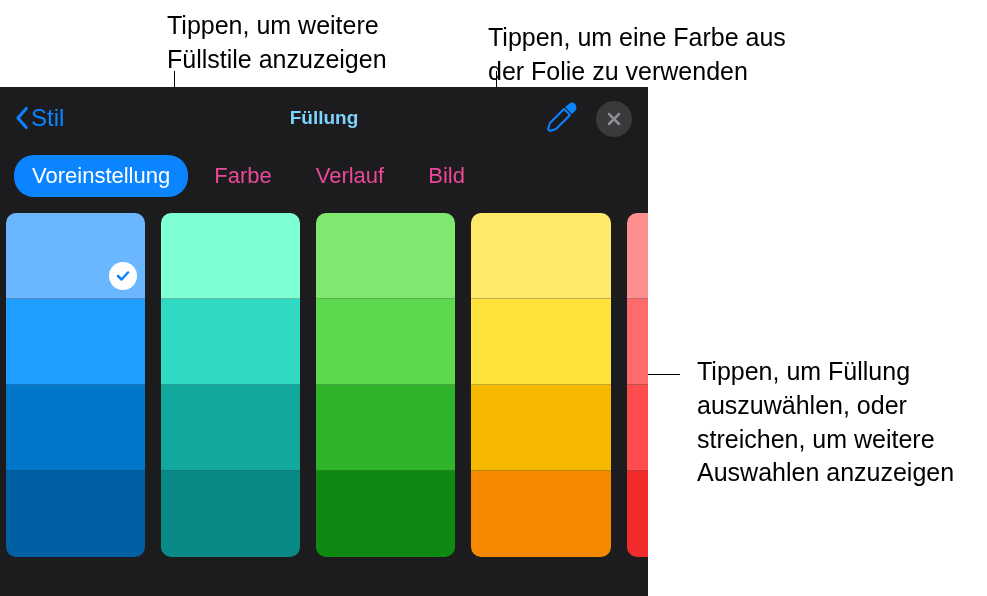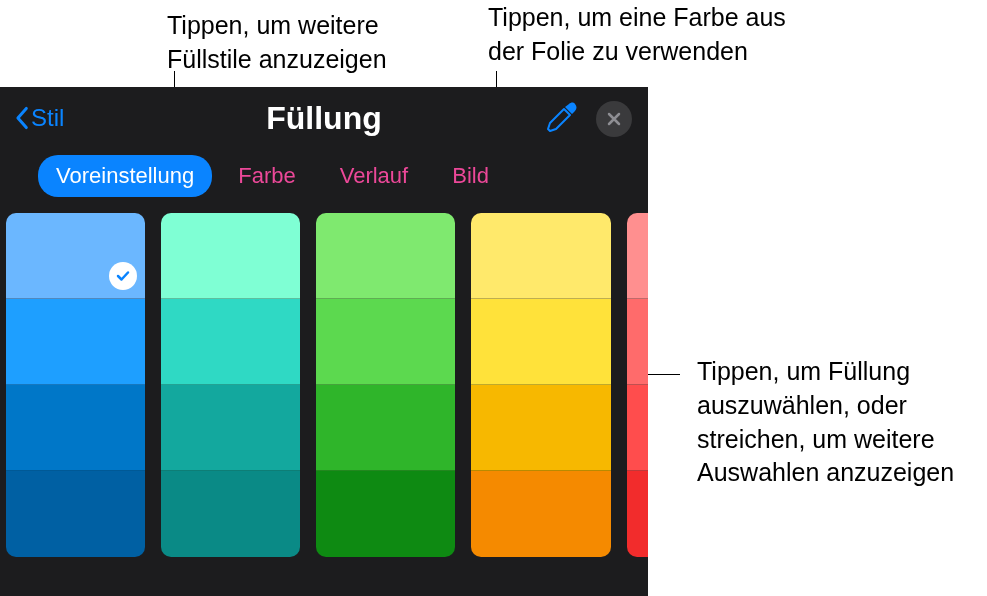--- a/index.html
+++ b/index.html
@@ -52,22 +52,22 @@
       gap: 2px;
     }
     .back-chevron {
       width: 15px;
       height: 24px;
     }
     .panel-title {
       position: absolute;
       left: 50%;
       transform: translateX(-50%);
-      color: #ffffff;
-      font-size: 32px;
+      color: #7dd3fc;
+      font-size: 19px;
       font-weight: 600;
     }
     .eyedropper {
       position: absolute;
       right: 70px;
       top: 14px;
       width: 34px;
       height: 34px;
     }
     .close-button {
@@ -80,21 +80,20 @@
       background: #3a3a3c;
       display: flex;
       align-items: center;
       justify-content: center;
     }
     .tabs {
       display: flex;
       padding: 6px 14px 14px 14px;
       gap: 8px;
       align-items: center;
-      margin-left: 24px;
     }
     .tab {
       padding: 8px 18px;
       font-size: 22px;
       color: #ec4899;
       border-radius: 20px;
     }
     .tab.active {
       background: #0a84ff;
       color: #fff;
@@ -148,21 +147,21 @@
     }
     .checkmark-badge svg {
       width: 16px;
       height: 16px;
     }
   </style>
 </head>
 <body>
 
 <div class="callout" style="left:167px; top:9px; width:260px;">Tippen, um weitere Füllstile anzuzeigen</div>
-<div class="callout" style="left:488px; top:1px; width:310px;">Tippen, um eine Farbe aus der Folie zu verwenden</div>
+<div class="callout" style="left:488px; top:21px; width:310px;">Tippen, um eine Farbe aus der Folie zu verwenden</div>
 <div class="callout" style="left:685px; top:355px; width:300px;margin-left:12px;">Tippen, um Füllung auszuwählen, oder streichen, um weitere Auswahlen anzuzeigen</div>
 
 <div class="callout-line" style="left:174px; top:71px; width:1px; height:90px;"></div>
 <div class="callout-line" style="left:496px; top:71px; width:1px; height:36px;"></div>
 <div class="callout-line" style="left:556px; top:374px; width:124px; height:1px;"></div>
 
 <div class="panel">
 
   <div class="panel-header">
     <div class="back-button">

